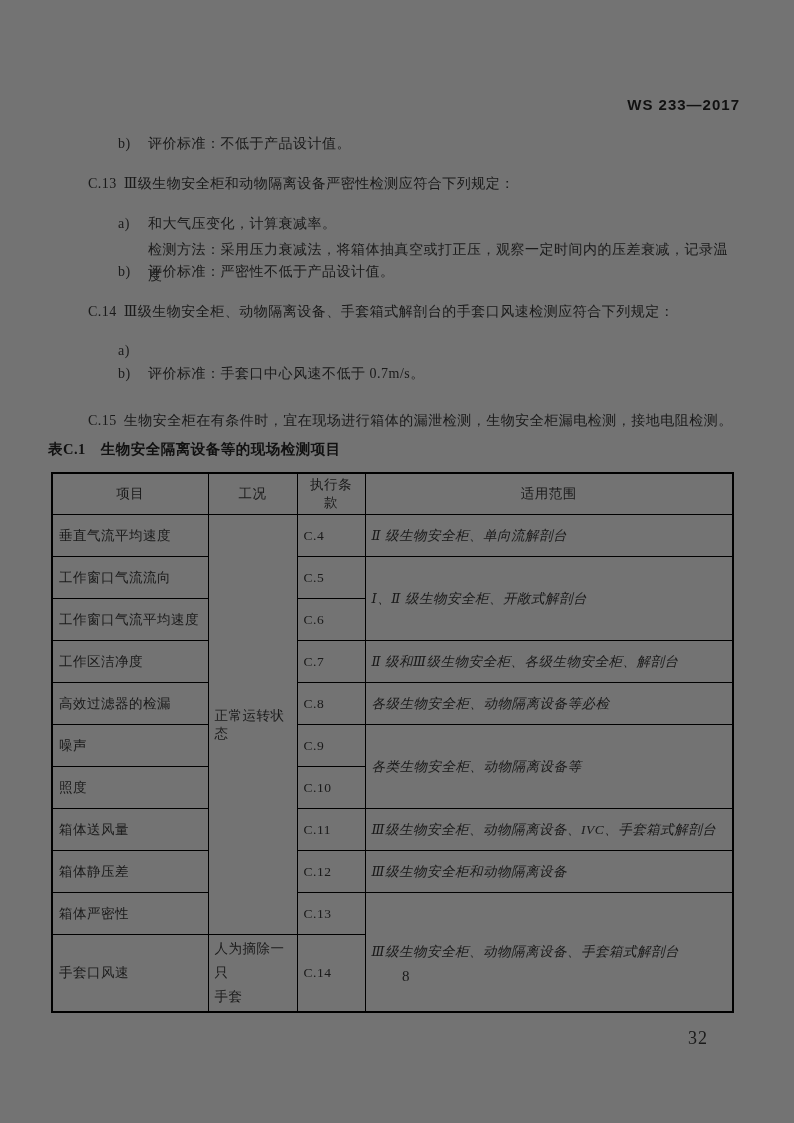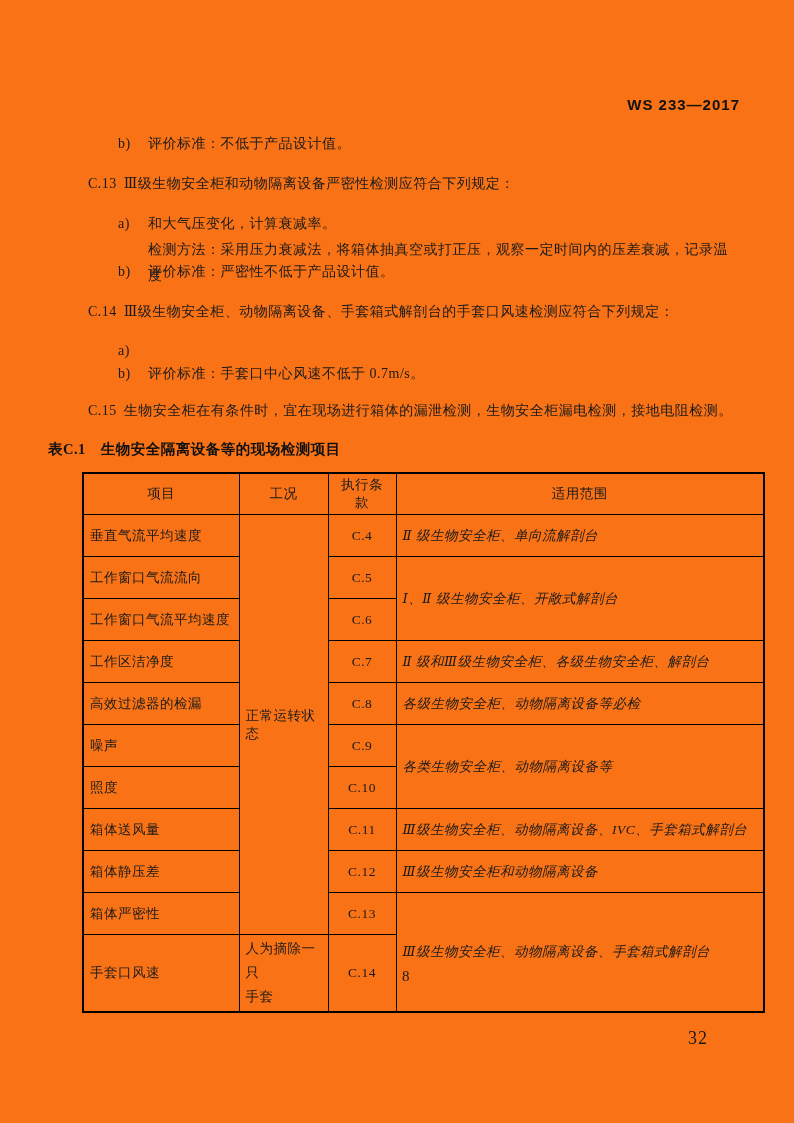--- a/index.html
+++ b/index.html
@@ -1,19 +1,19 @@
 <!DOCTYPE html>
 <html><head>
 <meta charset="utf-8">
 <style>
   html,body{margin:0;padding:0;background:#ffffff;}
   .page{
     position:relative;
     width:794px;height:1123px;
-    background:#f97316;
+    background:#737373;
     font-family:"Liberation Serif","DejaVu Serif",serif;
     color:#1a1a1a;
     overflow:hidden;
   }
   .doc-number{
     position:absolute;
     top:96px;right:54px;
     font-family:"Liberation Sans","DejaVu Sans",sans-serif;
     font-weight:bold;
     font-size:15px;
@@ -29,21 +29,21 @@
     position:absolute;left:0;width:794px;
     text-align:left;
     font-weight:bold;
     font-size:14.5px;
     letter-spacing:0.5px;
     color:#111;
     padding-left:48px;
   }
   table.main{
     position:absolute;
-    left:82px;top:472px;
+    left:51px;top:472px;
     width:681px;
     border-collapse:collapse;
     table-layout:fixed;
     font-size:13.5px;
     letter-spacing:0.5px;
     color:#1a1a1a;
   }
   table.main td,table.main th{
     border:1px solid #000;
     padding:2px 6px;
@@ -52,21 +52,21 @@
     overflow:hidden;
   }
   table.main{border:2px solid #000;}
   th.hdr{font-weight:bold;text-align:center;font-size:13.5px;}
   tr.rh{height:29px;}
   tr.r{height:42px;}
   tr.rl{height:73px;}
   td.item{text-align:left;padding-left:10px;}
   td.cond{text-align:left;}
   td.cond-glove{text-align:left;padding-left:10px;white-space:pre-line;line-height:24px;}
-  td.clausecol{text-align:center;}
+  td.clausecol{}
   td.scope{text-align:left;padding-left:12px;font-style:italic;}
   .page-num-inner{
     position:absolute;left:402px;top:968px;
     font-size:15px;color:#1a1a1a;
   }
   .page-num-outer{
     position:absolute;left:688px;top:1028px;
     font-size:18px;color:#1a1a1a;letter-spacing:1px;
   }
 </style>
@@ -103,21 +103,21 @@
 
   <div class="li body-text" style="top:338px">
     <span class="marker">a)</span>
   </div>
 
   <div class="li body-text" style="top:361px">
     <span class="marker">b)</span>
     <span>评价标准：手套口中心风速不低于 0.7m/s。</span>
   </div>
 
-  <div class="clause body-text" style="top:398px">
+  <div class="clause body-text" style="top:408px">
     <span class="num">C.15</span><span>生物安全柜在有条件时，宜在现场进行箱体的漏泄检测，生物安全柜漏电检测，接地电阻检测。</span>
   </div>
 
   <div class="table-title" style="top:440px">表C.1　生物安全隔离设备等的现场检测项目</div>
 
   <table class="main">
     <colgroup>
       <col style="width:156px">
       <col style="width:89px">
       <col style="width:68px">

